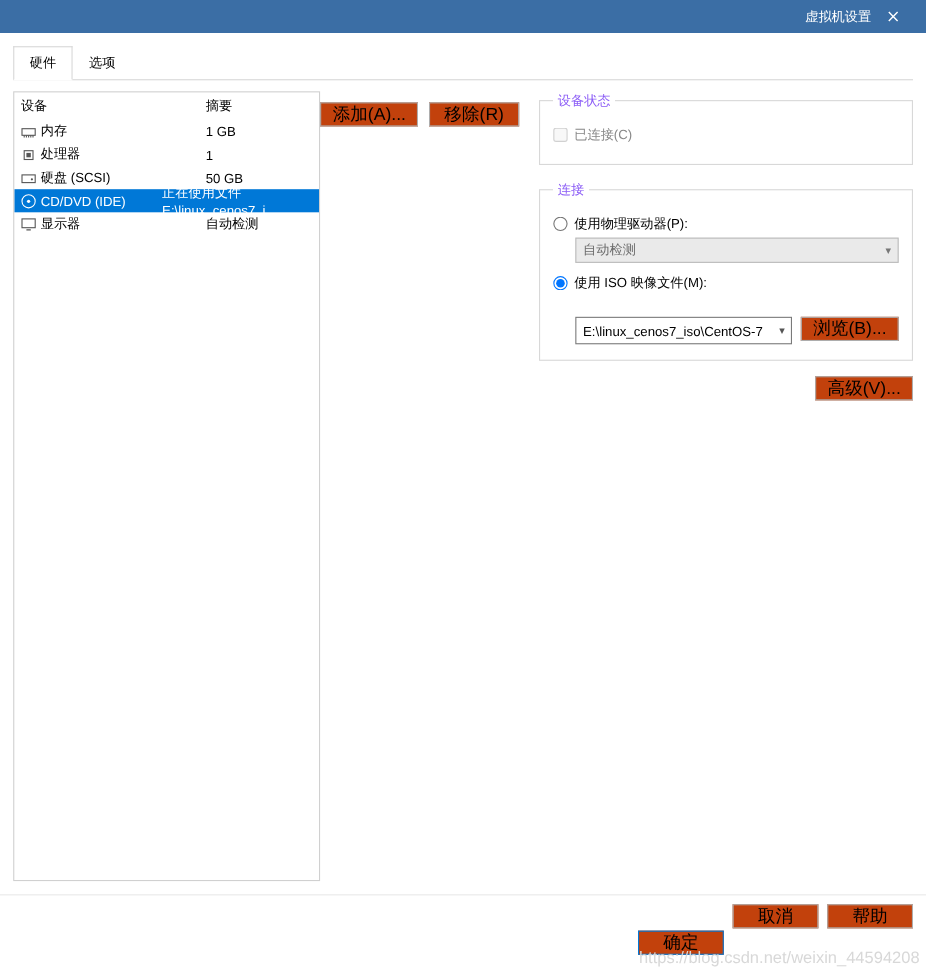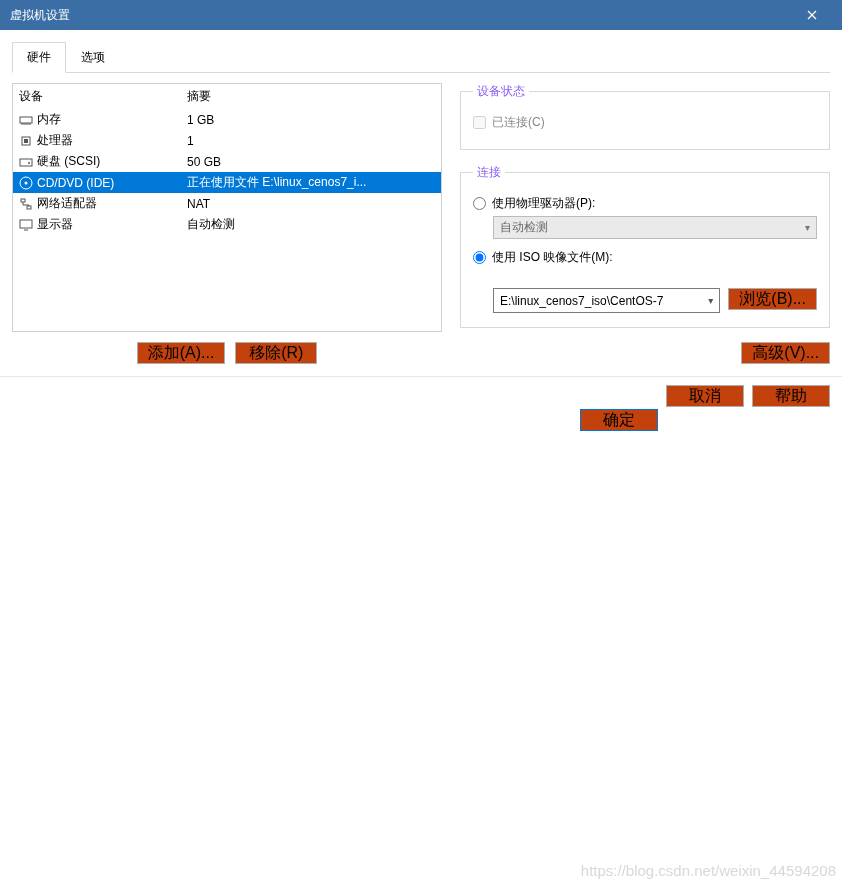--- a/index.html
+++ b/index.html
@@ -1,26 +1,26 @@
 <!DOCTYPE html>
 <html><head>
 <meta charset="utf-8">
 <style>
 * { box-sizing: border-box; margin: 0; padding: 0; }
 body { font-family: "Microsoft YaHei", "Segoe UI", sans-serif; font-size: 12px; background: #fff; color: #000; width: 842px; }
-.titlebar { height: 30px; background: #3b6ea5; color: #fff; display: flex; align-items: center; padding: 0 10px; justify-content: space-between; }
+.titlebar { height: 30px; background: #3b6ea5; color: #fff; display: flex; align-items: center; padding: 0 10px; justify-content: flex-end; }
 .titlebar .title { font-size: 12px; }
 .titlebar .close { width: 40px; height: 30px; display: flex; align-items: center; justify-content: center; cursor: pointer; }
 .titlebar .close svg { width: 10px; height: 10px; }
 .content { padding: 12px 12px 8px 12px; }
 .tabs { display: flex; border-bottom: 1px solid #d8d8d8; margin-bottom: 10px; }
 .tab { padding: 6px 14px; border: 1px solid transparent; cursor: pointer; margin-bottom: -1px; }
 .tab.active { border: 1px solid #d8d8d8; border-bottom: 1px solid #fff; background: #fff; }
 .body { display: flex; gap: 18px; }
-.left { flex: 1; display: flex; flex-direction: column; }
+.left { flex: 1; display: flex; }
 .device-list { border: 1px solid #d0d0d0; flex: 1; height: 718px; overflow: auto; }
 .dl-header { display: flex; padding: 4px 6px; color: #000; }
 .dl-header .col1 { width: 168px; }
 .dl-row { display: flex; align-items: center; padding: 2px 6px; height: 21px; cursor: default; }
 .dl-row .col1 { width: 168px; display: flex; align-items: center; gap: 4px; }
 .dl-row.selected { background: #0078d7; color: #ffffff; }
 .dl-row .icon { width: 14px; height: 14px; display: inline-flex; align-items: center; justify-content: center; }
 .dl-row .icon svg { width: 14px; height: 14px; }
 .left-buttons { display: flex; justify-content: center; gap: 10px; margin-top: 10px; }
 .btn { height: 22px; min-width: 82px; border: 1px solid #adadad; background: #c2410c; cursor: pointer; font-family: inherit; font-size: 16px; padding: 0 10px; }
@@ -113,33 +113,20 @@
                 <svg viewBox="0 0 14 14">
                   <circle cx="7" cy="7" r="6" fill="none" stroke="#fff"></circle>
                   <circle cx="7" cy="7" r="1.5" fill="#fff"></circle>
                 </svg>
               </span>
             <span>CD/DVD (IDE)</span>
           </div>
           <div class="col2">正在使用文件 E:\linux_cenos7_i...</div>
         </div>
 
-        <div class="dl-row">
-          <div class="col1">
-            <span class="icon">
-                <svg viewBox="0 0 14 14">
-                  <rect x="2" y="2" width="4" height="3" fill="none" stroke="#555"></rect>
-                  <rect x="8" y="9" width="4" height="3" fill="none" stroke="#555"></rect>
-                  <path d="M4 5v3h6v1" fill="none" stroke="#555"></path>
-                </svg>
-              </span>
-            <span>网络适配器</span>
-          </div>
-          <div class="col2">NAT</div>
-        </div>
 
         <div class="dl-row">
           <div class="col1">
             <span class="icon">
                 <svg viewBox="0 0 14 14">
                   <rect x="1" y="2" width="12" height="8" fill="none" stroke="#555"></rect>
                   <path d="M5 12h4" stroke="#555"></path>
                 </svg>
               </span>
             <span>显示器</span>

